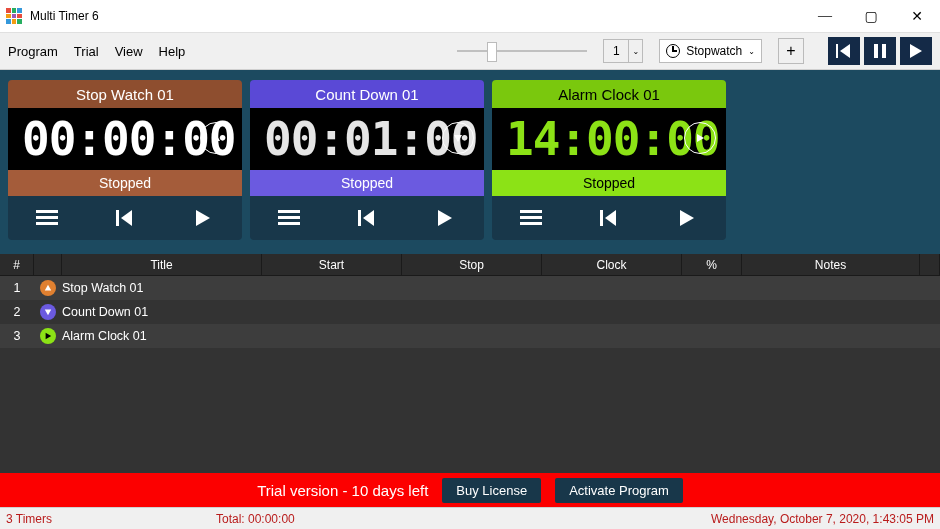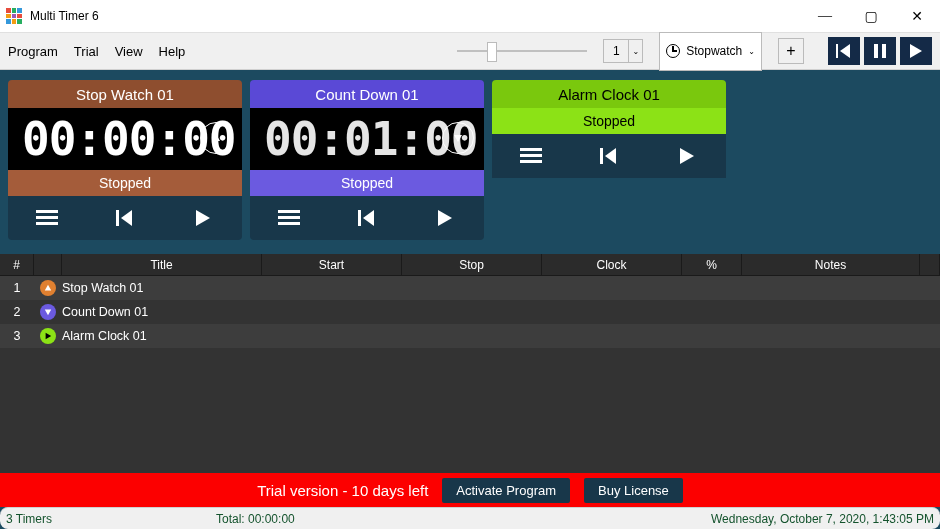--- a/index.html
+++ b/index.html
@@ -18,21 +18,21 @@
 
 .menubar { height: 38px; background: #f0f0f0; border-top: 1px solid #e0e0e0; border-bottom: 1px solid #d0d0d0; display: flex; align-items: center; padding: 0 8px; gap: 16px; justify-content: center; }
 .menubar .mi { font-size: 13px; color: #000; }
 .menubar .spacer { flex: 1; }
 .slider-box { width: 130px; height: 22px; position: relative; }
 .slider-track { position: absolute; top: 10px; left: 0; width: 100%; height: 2px; background: #c0c0c0; }
 .slider-thumb { position: absolute; top: 2px; left: 30px; width: 10px; height: 20px; background: #fff; border: 1px solid #bbb; }
 .num-select { display: flex; align-items: center; border: 1px solid #bbb; height: 24px; }
 .num-select .val { width: 24px; text-align: center; font-size: 12px; }
 .num-select .arrow { width: 14px; height: 22px; border-left: 1px solid #bbb; display:flex;align-items:center;justify-content:center;font-size:8px; }
-.type-select { display: flex; align-items: center; border: 1px solid #bbb; height: 39px; padding: 0 6px; gap: 6px; background:#fff; }
+.type-select { display: flex; align-items: center; border: 1px solid #bbb; height: 24px; padding: 0 6px; gap: 6px; background:#fff; }
 .type-select .icon { width: 14px; height: 14px; border:1.5px solid #000; border-radius:50%; position:relative; }
 .type-select .icon::after { content:""; position:absolute; left:5px; top:1px; width:1.5px; height:5px; background:#000; }
 .type-select .icon::before { content:""; position:absolute; left:5px; top:5px; width:5px; height:1.5px; background:#000; }
 .type-select .txt { font-size: 12px; }
 .type-select .caret { font-size: 8px; }
 .sq-btn { width: 26px; height: 26px; border: 1px solid #bbb; display:flex;align-items:center;justify-content:center; background:#f0f0f0; font-size:16px; }
 .nav-group { display: flex; gap: 4px; margin-left:8px; }
 .nav-btn { width: 32px; height: 28px; background: #142a47; display:flex;align-items:center;justify-content:center; }
 .nav-btn svg { fill:#fff; }
 
@@ -80,21 +80,21 @@
 .ti-up { background:#e08030; } .ti-down { background:#6b5ae0; } .ti-alarm { background:#8ce216; }
 .type-icon svg { fill:#fff; width:8px; height:8px; }
 .ti-alarm svg { fill:#000; }
 
 
 .trialbar { height: 34px; background:#fc0000; display:flex; align-items:center; justify-content:center; gap:14px; }
 .trialbar .msg { color:#fff; font-size:15px; }
 .trialbar .tb-btn { background:#18374a; color:#fff; padding:5px 14px; font-size:13px; border-radius:2px; }
 
 
-.statusbar { height: 22px; background:#f0f0f0; display:flex; align-items:center; font-size:12px; color:#14532d; padding:0 6px; gap:50px; border-top:1px solid #d0d0d0;border-radius:8px;}
+.statusbar { height: 22px; background:#f0f0f0; display:flex; align-items:center; font-size:12px; color:#b91c1c; padding:0 6px; gap:50px; border-top:1px solid #d0d0d0;}
 .statusbar .sb-left { width:160px; }
 .statusbar .sb-total { flex:1; }
 .statusbar .sb-time { }
 </style>
 </head>
 <body>
 
 <div class="titlebar">
   <span class="app-icon">
       <span></span>
@@ -219,20 +219,28 @@
       <div class="cbtn">
           <svg width="14" height="16" viewBox="0 0 14 16">
             <polygon points="0,0 14,8 0,16"></polygon>
           </svg>
         </div>
     </div>
   </div>
 
   <div class="card c-green">
     <div class="card-head">Alarm Clock 01</div>
+    <div class="card-body">
+      <span class="digits">14:00:00</span>
+      <div class="round-btn">
+          <svg width="10" height="10" viewBox="0 0 10 10">
+            <polygon points="2,1 9,5 2,9"></polygon>
+          </svg>
+        </div>
+    </div>
     <div class="card-status">Stopped</div>
     <div class="card-ctrl">
       <div class="cbtn">
           <svg width="22" height="16" viewBox="0 0 22 16">
             <rect width="22" height="3"></rect>
             <rect y="6" width="22" height="3"></rect>
             <rect y="12" width="22" height="3"></rect>
           </svg>
         </div>
       <div class="cbtn">
@@ -310,21 +318,21 @@
         <div class="td col-stop"></div>
         <div class="td col-total"></div>
         <div class="td col-pct"></div>
         <div class="td col-notes"></div>
     </div>
   </div>
 </div>
 
 <div class="trialbar">
   <span class="msg">Trial version - 10 days left</span>
+  <span class="tb-btn">Buy License</span>
   <span class="tb-btn">Activate Program</span>
-  <span class="tb-btn">Buy License</span>
 </div>
 
 <div class="statusbar">
   <span class="sb-left">3 Timers</span>
   <span class="sb-total">Total: 00:00:00</span>
   <span class="sb-time">Wednesday, October 7, 2020, 1:43:05 PM</span>
 </div>
 
 </body></html>

